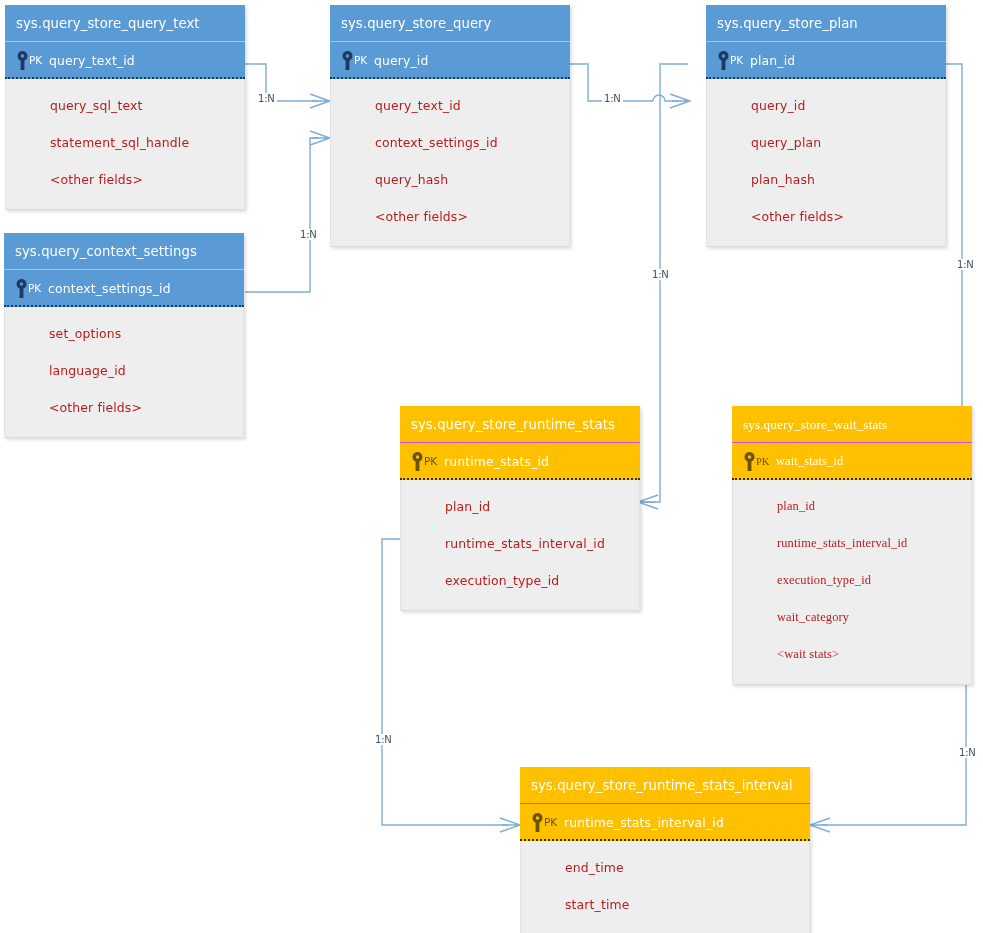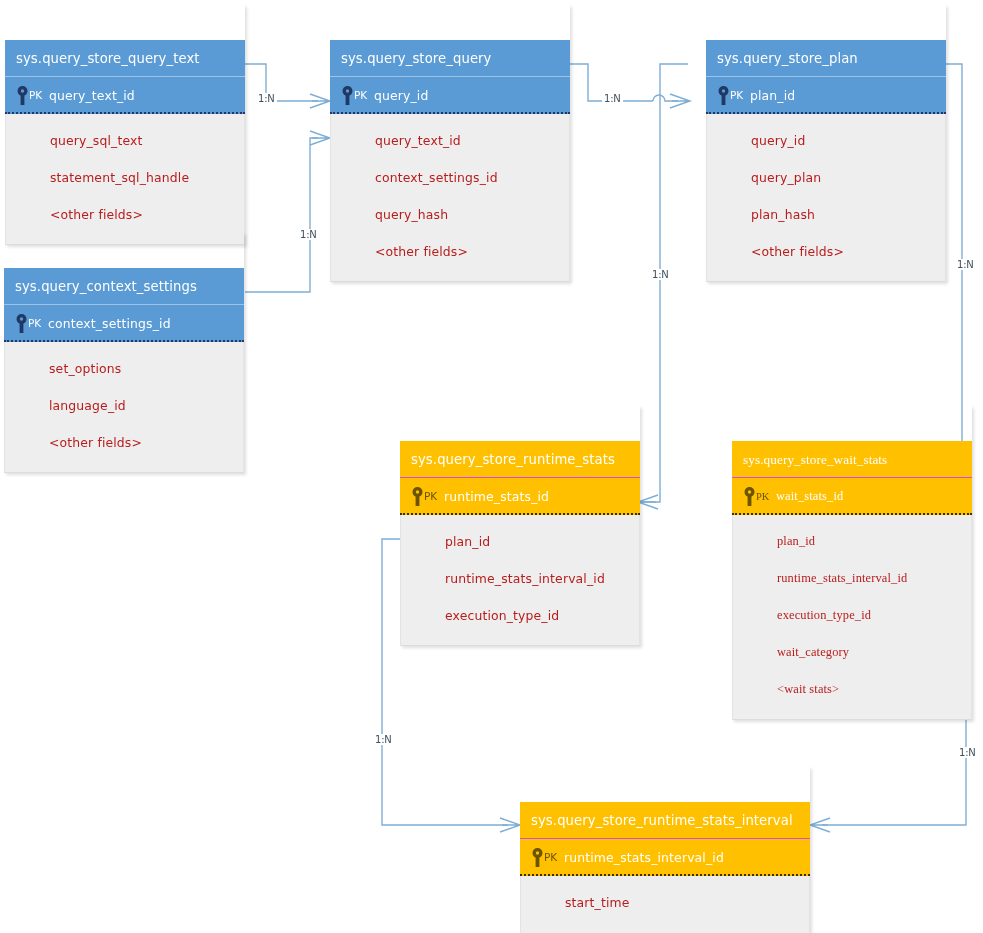--- a/index.html
+++ b/index.html
@@ -55,21 +55,20 @@
   .ent-title {
     box-sizing: border-box;
     height: 37px;
     line-height: 37px;
     padding-left: 11px;
     font-size: 13.2px;
     color: #ffffff;
     letter-spacing: 0.1px;
     overflow: hidden;
     white-space: nowrap;
-    margin-top: 35px;
   }
   .ent-pk {
     box-sizing: border-box;
     position: relative;
     height: 37px;
     line-height: 37px;
     font-size: 12.4px;
     color: #ffffff;
     white-space: nowrap;
   }
@@ -275,18 +274,18 @@
     <div class="ent-pk">
       <svg class="keyicon" viewBox="0 0 13 20">
         <circle cx="6.5" cy="5" r="5" fill="#6b5400"></circle>
           <rect x="4.6" y="7" width="3.8" height="12" fill="#6b5400"></rect>
           <circle cx="6.5" cy="5" r="1.7" fill="#ffc000"></circle>
       </svg>
       <span class="pk-text" style="color:#6b5400;">PK</span>
       <span class="pk-name">runtime_stats_interval_id</span>
     </div>
     <div class="ent-body">
+      <div class="fieldrow">end_time</div>
       <div class="fieldrow">start_time</div>
-      <div class="fieldrow">end_time</div>
     </div>
   </div>
 
 </div>
 
 </body></html>

